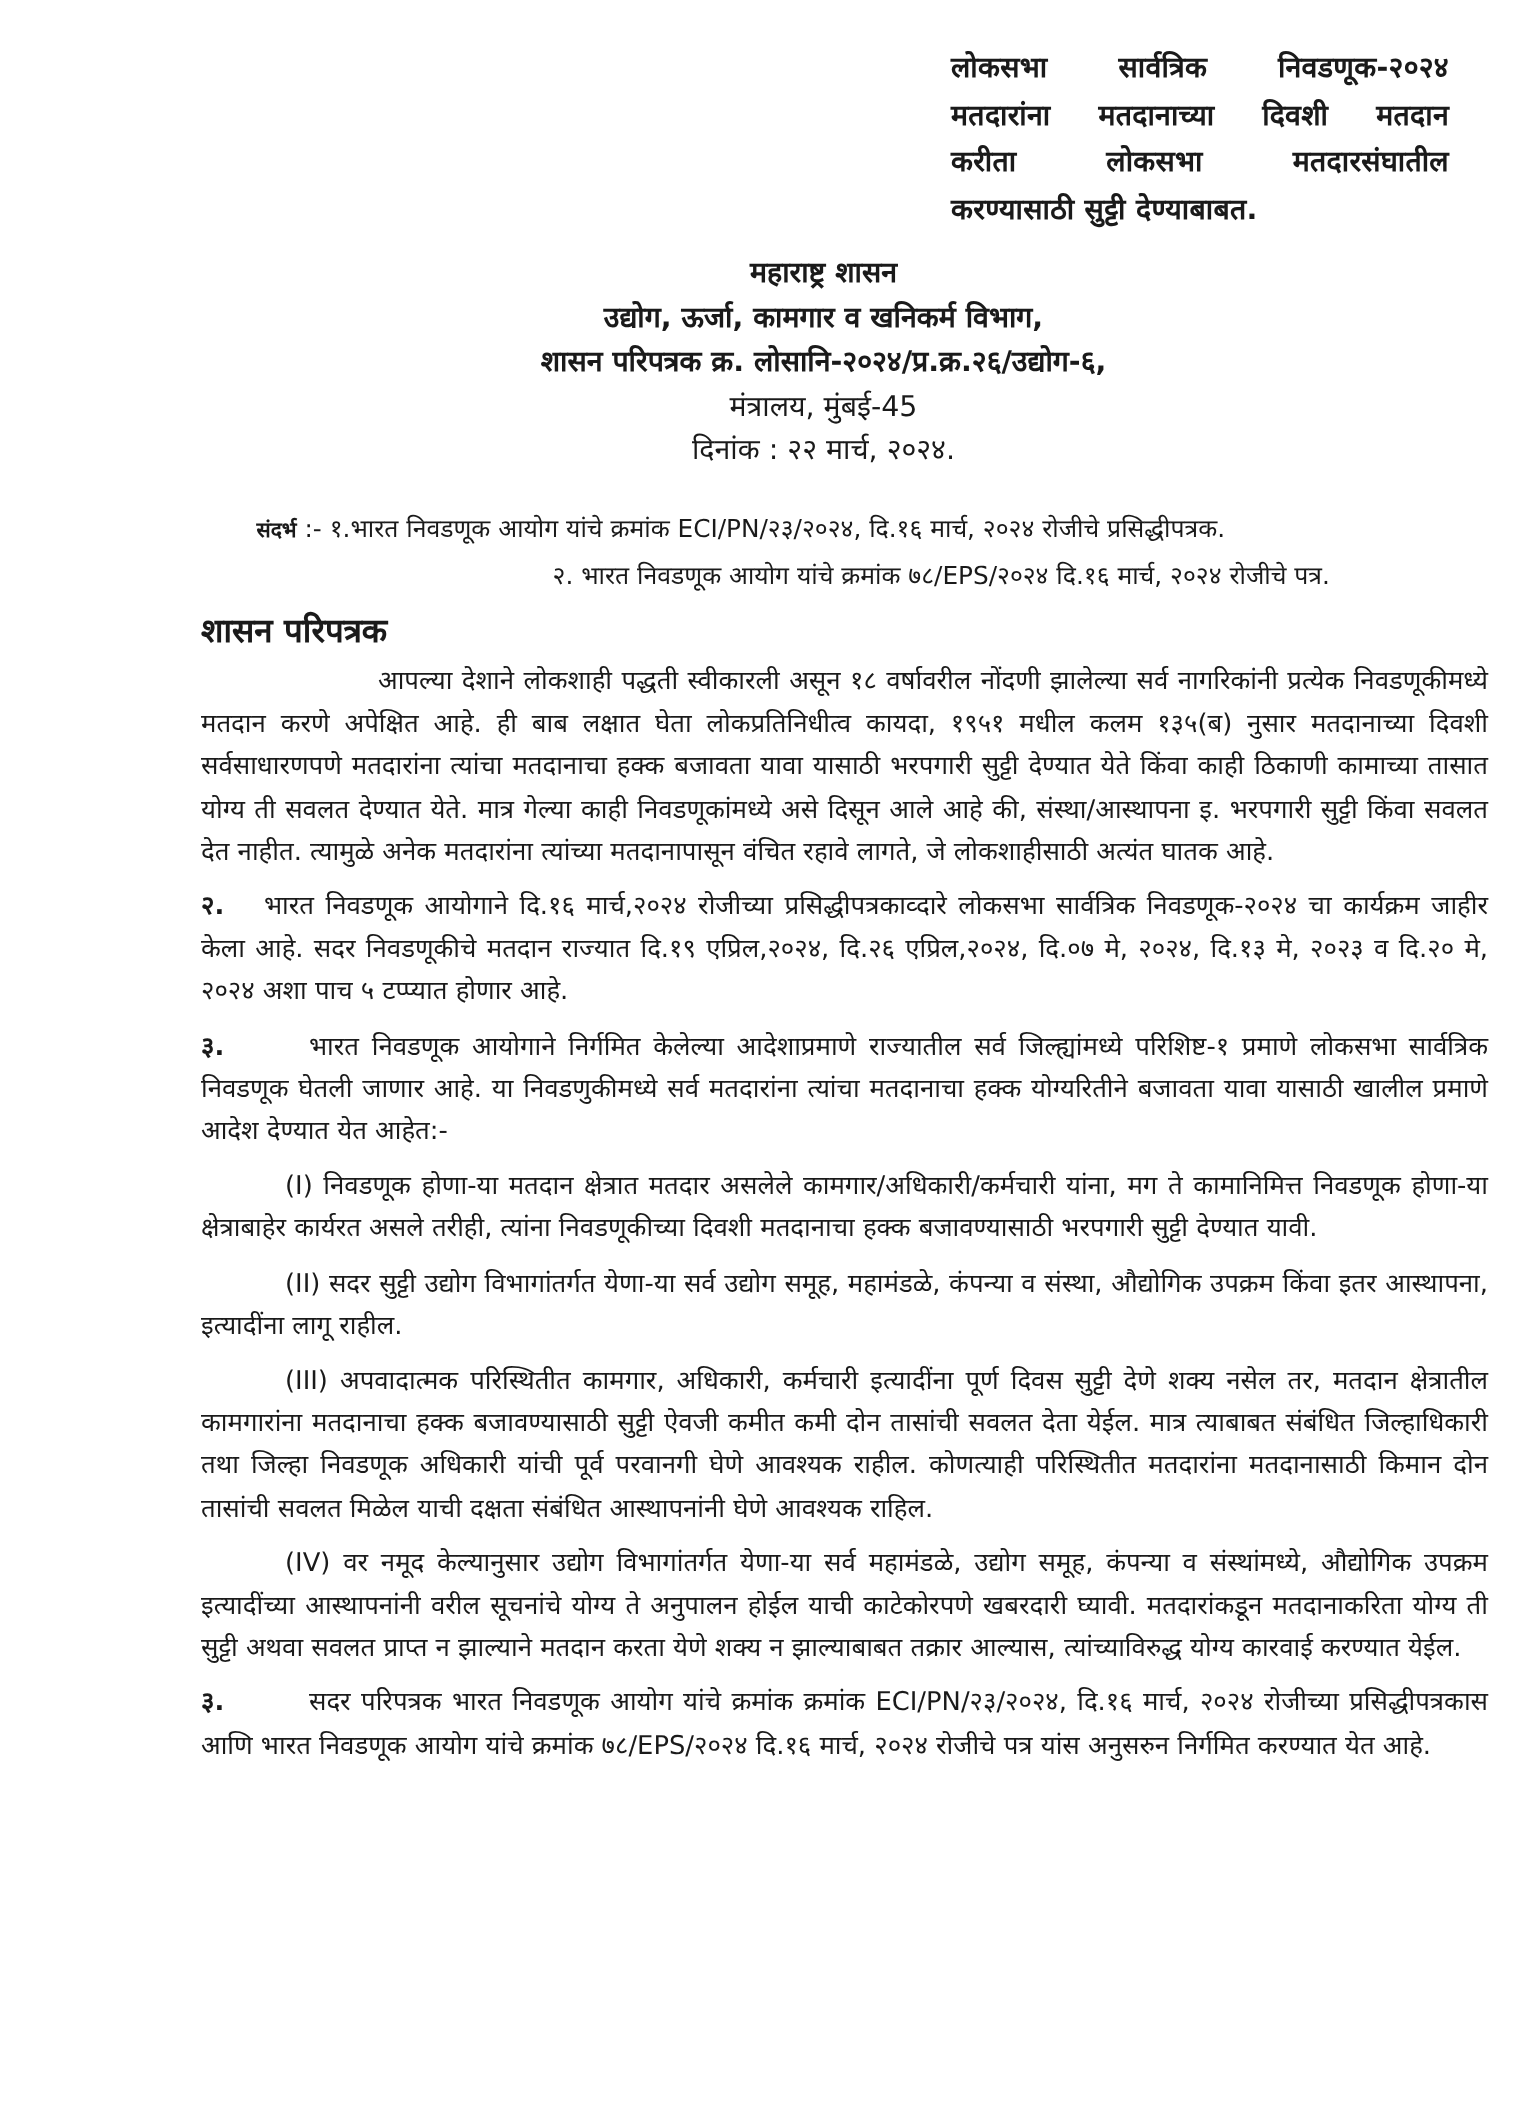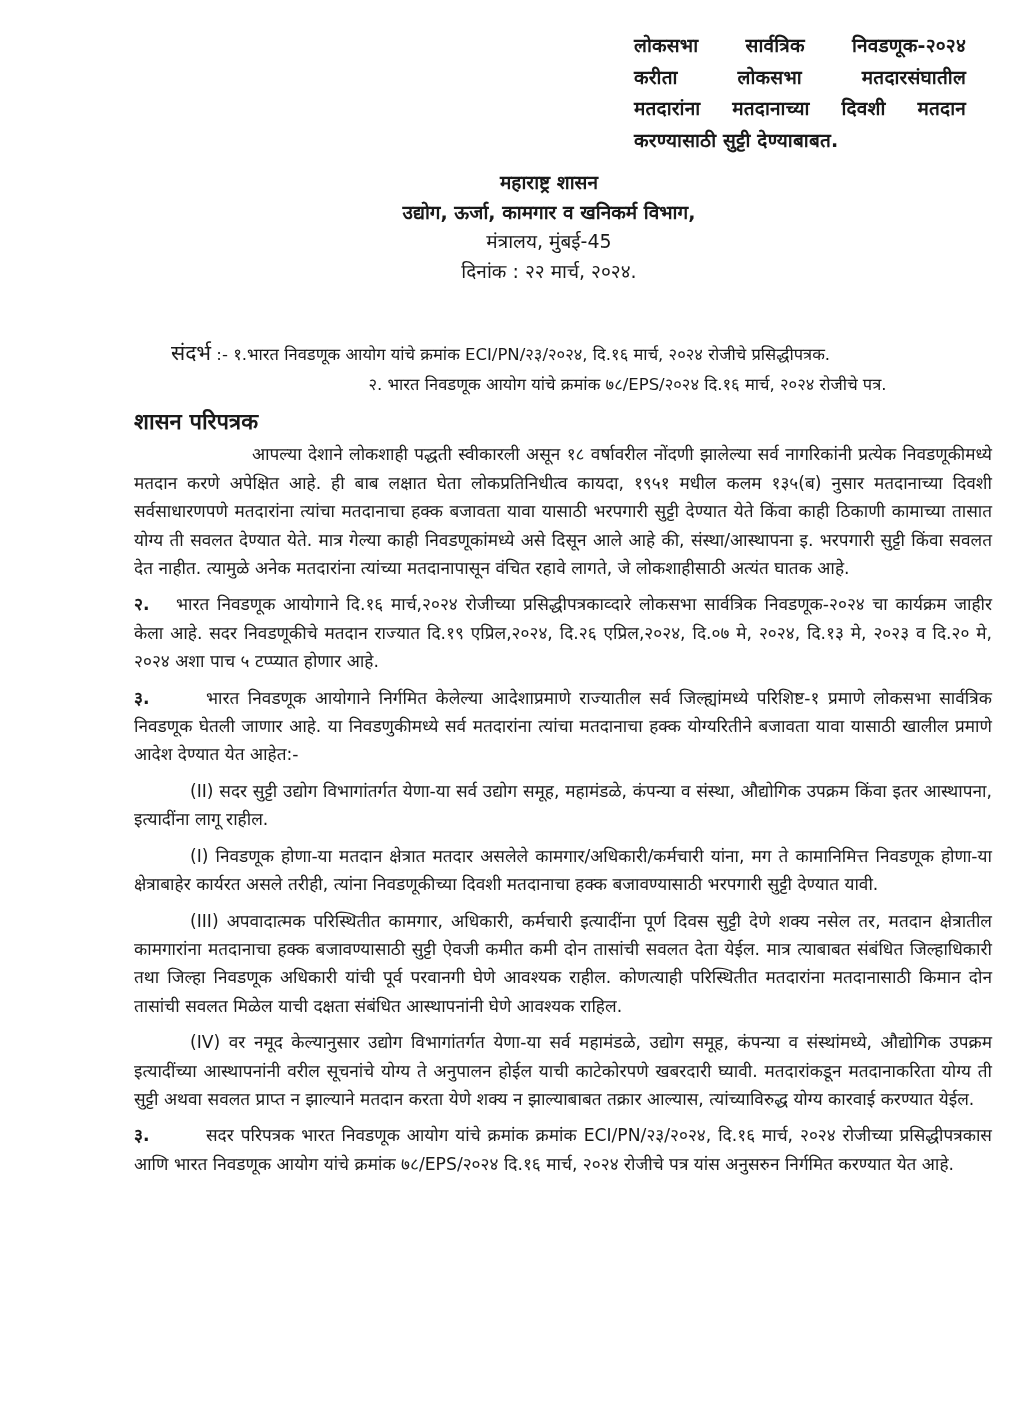--- a/index.html
+++ b/index.html
@@ -17,70 +17,71 @@
     .subject .last { text-align-last: left; }
     .header-block {
       position: absolute; left: 288px; top: 168px; width: 470px;
       text-align: center; font-size: 19px; line-height: 29.5px;
     }
     .header-block .b { font-weight: bold; }
     .refs {
       position: absolute; left: 145px; top: 338px; width: 850px;
       font-size: 16.5px; line-height: 30px; white-space: nowrap;
     }
-    .refs .label { font-weight: normal; font-size: 21px; text-align: center; }
+    .refs .label { font-weight: bold; font-size: 14px; text-align: center; }
     .refs .r2 { padding-left: 63px; text-align: center; }
     .body {
       position: absolute; left: 108px; top: 408px; width: 858px;
       font-size: 17.2px; line-height: 28.4px; text-align: justify;
     }
     .body .heading { font-weight: bold; font-size: 22px; margin-bottom: 4px; }
     .body p { margin: 0 0 8px 0; }
     .body .indent { text-indent: 118px; }
     .body .num { font-weight: bold; display: inline-block; width: 42px; text-indent: 0; }
     .body .num.wide { width: 72px; }
     .body .sub { text-indent: 56px; }
   </style>
 </head>
 <body>
 
 <div class="page">
 
   <div class="subject">
     <div>लोकसभा सार्वत्रिक निवडणूक-२०२४</div>
+    <div>मतदारांना मतदानाच्या दिवशी मतदान</div>
     <div>करीता लोकसभा मतदारसंघातील</div>
-    <div>मतदारांना मतदानाच्या दिवशी मतदान</div>
     <div class="last">करण्यासाठी सुट्टी देण्याबाबत.</div>
   </div>
 
   <div class="header-block">
     <div class="b">महाराष्ट्र शासन</div>
     <div class="b">उद्योग, ऊर्जा, कामगार व खनिकर्म विभाग,</div>
+    <div class="b">शासन परिपत्रक क्र. लोसानि-२०२४/प्र.क्र.२६/उद्योग-६,</div>
     <div>मंत्रालय, मुंबई-45</div>
     <div>दिनांक : २२ मार्च, २०२४.</div>
   </div>
 
   <div class="refs">
     <div>
       <span class="label">संदर्भ</span><span> :- </span><span>१.भारत निवडणूक आयोग यांचे क्रमांक ECI/PN/२३/२०२४, दि.१६ मार्च, २०२४ रोजीचे प्रसिद्धीपत्रक.</span>
     </div>
     <div class="r2">२. भारत निवडणूक आयोग यांचे क्रमांक ७८/EPS/२०२४ दि.१६ मार्च, २०२४ रोजीचे पत्र.</div>
   </div>
 
   <div class="body">
     <div class="heading">शासन परिपत्रक</div>
     <p class="indent">आपल्या देशाने लोकशाही पद्धती स्वीकारली असून १८ वर्षावरील नोंदणी झालेल्या सर्व नागरिकांनी प्रत्येक निवडणूकीमध्ये मतदान करणे अपेक्षित आहे. ही बाब लक्षात घेता लोकप्रतिनिधीत्व कायदा, १९५१ मधील कलम १३५(ब) नुसार मतदानाच्या दिवशी सर्वसाधारणपणे मतदारांना त्यांचा मतदानाचा हक्क बजावता यावा यासाठी भरपगारी सुट्टी देण्यात येते किंवा काही ठिकाणी कामाच्या तासात योग्य ती सवलत देण्यात येते. मात्र गेल्या काही निवडणूकांमध्ये असे दिसून आले आहे की, संस्था/आस्थापना इ. भरपगारी सुट्टी किंवा सवलत देत नाहीत. त्यामुळे अनेक मतदारांना त्यांच्या मतदानापासून वंचित रहावे लागते, जे लोकशाहीसाठी अत्यंत घातक आहे.</p>
     <p>
       <span class="num">२.</span><span>भारत निवडणूक आयोगाने दि.१६ मार्च,२०२४ रोजीच्या प्रसिद्धीपत्रकाव्दारे लोकसभा सार्वत्रिक निवडणूक-२०२४ चा कार्यक्रम जाहीर केला आहे. सदर निवडणूकीचे मतदान राज्यात दि.१९ एप्रिल,२०२४, दि.२६ एप्रिल,२०२४, दि.०७ मे, २०२४, दि.१३ मे, २०२३ व दि.२० मे, २०२४ अशा पाच ५ टप्प्यात होणार आहे.</span>
     </p>
     <p>
       <span class="num wide">३.</span><span>भारत निवडणूक आयोगाने निर्गमित केलेल्या आदेशाप्रमाणे राज्यातील सर्व जिल्ह्यांमध्ये परिशिष्ट-१ प्रमाणे लोकसभा सार्वत्रिक निवडणूक घेतली जाणार आहे. या निवडणुकीमध्ये सर्व मतदारांना त्यांचा मतदानाचा हक्क योग्यरितीने बजावता यावा यासाठी खालील प्रमाणे आदेश देण्यात येत आहेत:-</span>
     </p>
+    <p class="sub">(I) निवडणूक होणा-या मतदान क्षेत्रात मतदार असलेले कामगार/अधिकारी/कर्मचारी यांना, मग ते कामानिमित्त निवडणूक होणा-या क्षेत्राबाहेर कार्यरत असले तरीही, त्यांना निवडणूकीच्या दिवशी मतदानाचा हक्क बजावण्यासाठी भरपगारी सुट्टी देण्यात यावी.</p>
     <p class="sub">(II) सदर सुट्टी उद्योग विभागांतर्गत येणा-या सर्व उद्योग समूह, महामंडळे, कंपन्या व संस्था, औद्योगिक उपक्रम किंवा इतर आस्थापना, इत्यादींना लागू राहील.</p>
-    <p class="sub">(I) निवडणूक होणा-या मतदान क्षेत्रात मतदार असलेले कामगार/अधिकारी/कर्मचारी यांना, मग ते कामानिमित्त निवडणूक होणा-या क्षेत्राबाहेर कार्यरत असले तरीही, त्यांना निवडणूकीच्या दिवशी मतदानाचा हक्क बजावण्यासाठी भरपगारी सुट्टी देण्यात यावी.</p>
     <p class="sub">(III) अपवादात्मक परिस्थितीत कामगार, अधिकारी, कर्मचारी इत्यादींना पूर्ण दिवस सुट्टी देणे शक्य नसेल तर, मतदान क्षेत्रातील कामगारांना मतदानाचा हक्क बजावण्यासाठी सुट्टी ऐवजी कमीत कमी दोन तासांची सवलत देता येईल. मात्र त्याबाबत संबंधित जिल्हाधिकारी तथा जिल्हा निवडणूक अधिकारी यांची पूर्व परवानगी घेणे आवश्यक राहील. कोणत्याही परिस्थितीत मतदारांना मतदानासाठी किमान दोन तासांची सवलत मिळेल याची दक्षता संबंधित आस्थापनांनी घेणे आवश्यक राहिल.</p>
     <p class="sub">(IV) वर नमूद केल्यानुसार उद्योग विभागांतर्गत येणा-या सर्व महामंडळे, उद्योग समूह, कंपन्या व संस्थांमध्ये, औद्योगिक उपक्रम इत्यादींच्या आस्थापनांनी वरील सूचनांचे योग्य ते अनुपालन होईल याची काटेकोरपणे खबरदारी घ्यावी. मतदारांकडून मतदानाकरिता योग्य ती सुट्टी अथवा सवलत प्राप्त न झाल्याने मतदान करता येणे शक्य न झाल्याबाबत तक्रार आल्यास, त्यांच्याविरुद्ध योग्य कारवाई करण्यात येईल.</p>
     <p>
       <span class="num wide">३.</span><span>सदर परिपत्रक भारत निवडणूक आयोग यांचे क्रमांक क्रमांक ECI/PN/२३/२०२४, दि.१६ मार्च, २०२४ रोजीच्या प्रसिद्धीपत्रकास आणि भारत निवडणूक आयोग यांचे क्रमांक ७८/EPS/२०२४ दि.१६ मार्च, २०२४ रोजीचे पत्र यांस अनुसरुन निर्गमित करण्यात येत आहे.</span>
     </p>
   </div>
 
 </div>
 
 </body></html>

